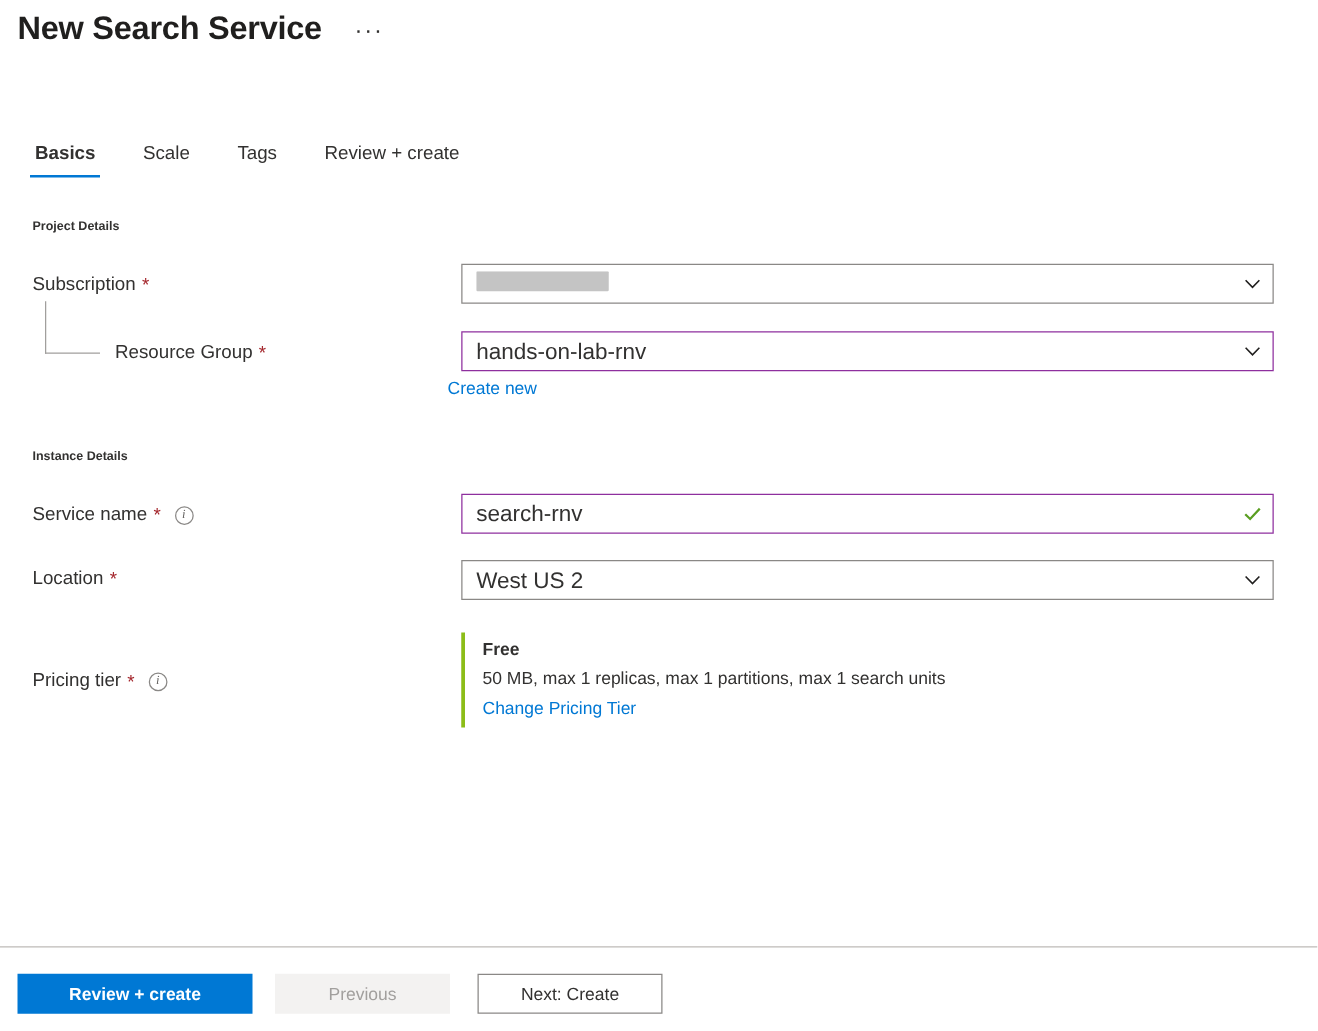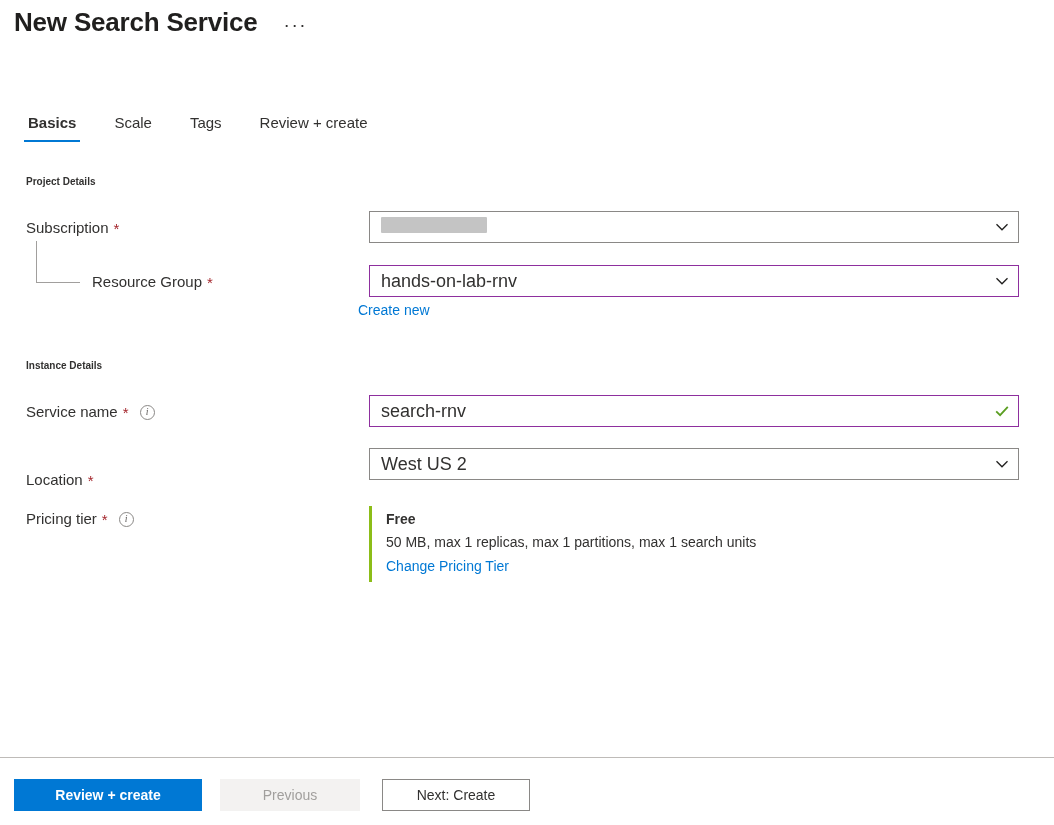--- a/index.html
+++ b/index.html
@@ -185,35 +185,35 @@
 
     <div class="field" style="top:395px;">
       <div class="ctl focusborder">
         <span class="val">search-rnv</span>
         <svg class="check" viewBox="0 0 16 16">
           <path d="M2.2 8.4 L6.1 12.2 L13.8 3.9" fill="none" stroke="#5a9e21" stroke-width="1.8"></path>
         </svg>
       </div>
     </div>
 
-    <div class="label" style="top:470px;">
+    <div class="label" style="top:453px;">
       <span>Location</span>
       <span class="req">*</span>
     </div>
 
     <div class="field" style="top:448px;">
       <div class="ctl">
         <span class="val">West US 2</span>
         <svg class="chev" viewBox="0 0 16 16">
           <path d="M2.5 5.2 L8 10.8 L13.5 5.2" fill="none" stroke="#201f1e" stroke-width="1.3"></path>
         </svg>
       </div>
     </div>
 
-    <div class="label" style="top:509px;align-items:center;">
+    <div class="label" style="top:535px;align-items:center;">
       <span>Pricing tier</span>
       <span class="req">*</span>
       <span class="info-icon">i</span>
     </div>
 
     <div class="pricing">
       <div class="tier-name">Free</div>
       <div class="tier-desc">50 MB, max 1 replicas, max 1 partitions, max 1 search units</div>
       <div class="tier-link">Change Pricing Tier</div>
     </div>

